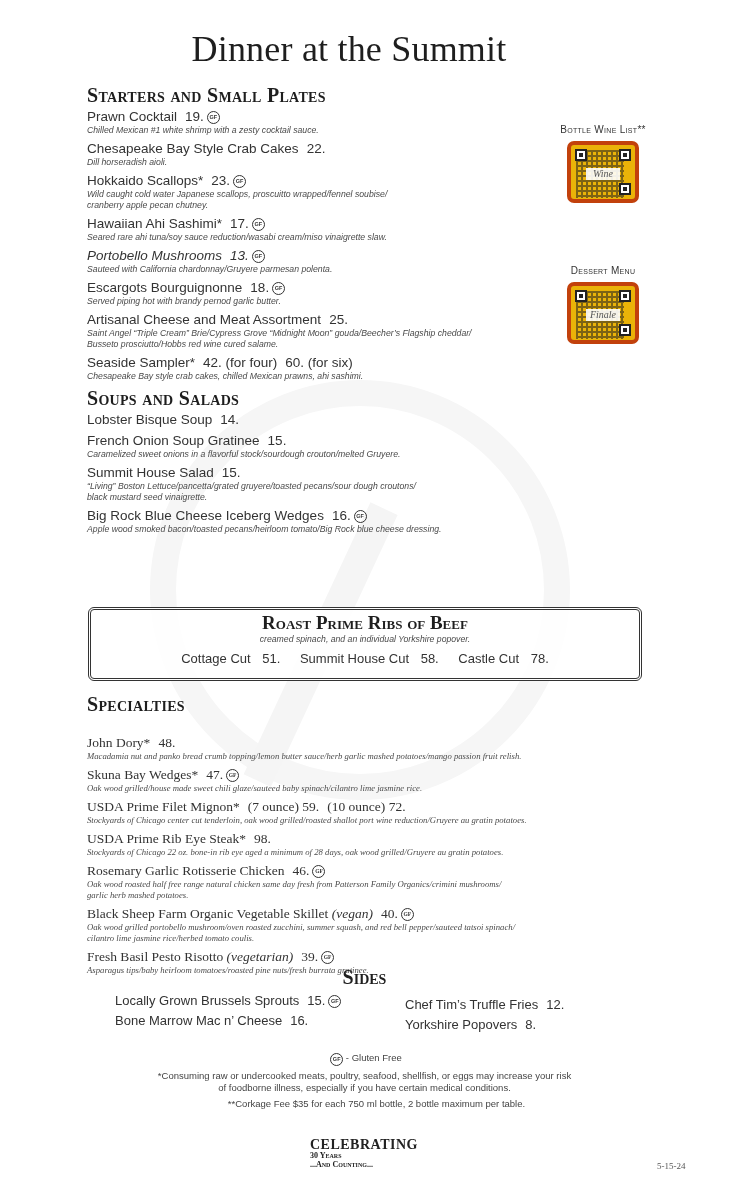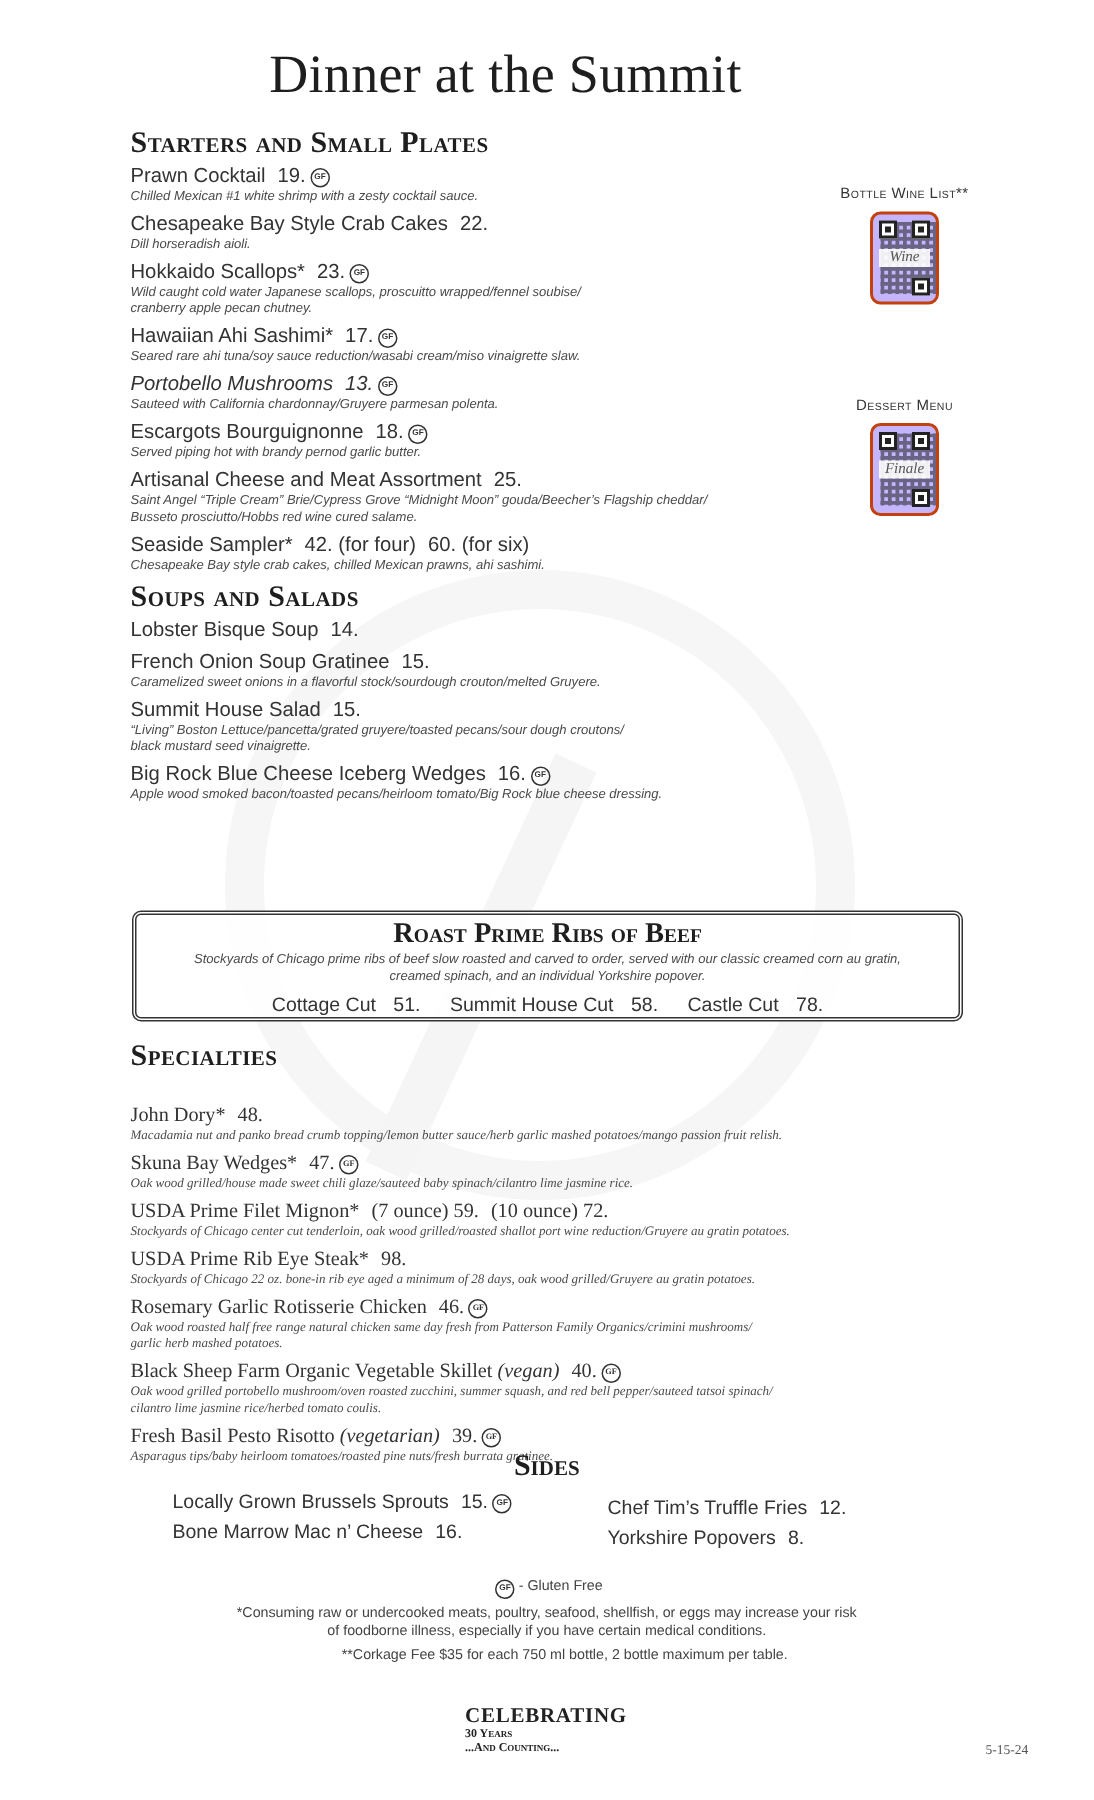--- a/index.html
+++ b/index.html
@@ -1,31 +1,31 @@
 <!DOCTYPE html>
 <html><head>
   <meta charset="utf-8">
   <style>
     html, body { margin: 0; padding: 0; background: #ffffff; }
     body { width: 729px; height: 1200px; position: relative; overflow: hidden; color: #2a2a2a; font-family: "Liberation Sans", sans-serif; }
     .watermark { position: absolute; left: 150px; top: 380px; width: 420px; height: 420px; border-radius: 50%; border: 26px solid #f6f6f6; box-sizing: border-box; z-index: 0; }
     .watermark2 { position: absolute; left: 300px; top: 520px; width: 120px; height: 300px; border-left: 30px solid #f5f5f5; transform: rotate(25deg); z-index: 0; }
     .page { position: relative; z-index: 1; }
-    .title { position: absolute; left: 0; top: 28px; width: 674px; text-align: center; font-family: "Liberation Serif", serif; font-size: 36px; color: #1e1e1e; letter-spacing: 0.2px; }
+    .title { position: absolute; left: 12px; top: 28px; width: 674px; text-align: center; font-family: "Liberation Serif", serif; font-size: 36px; color: #1e1e1e; letter-spacing: 0.2px; }
     .sec-title { position: absolute; font-family: "Liberation Serif", serif; font-weight: bold; font-size: 20px; font-variant: small-caps; color: #1e1e1e; letter-spacing: 0.3px; }
     .items { position: absolute; left: 87px; }
     .item { margin-bottom: 4px; }
     .item-name { font-size: 13.5px; color: #333; line-height: 17px; white-space: nowrap; }
     .item-name .price { margin-left: 8px; }
     .item-name .it { font-style: italic; }
     .item-desc { font-size: 8.7px; font-style: italic; color: #4a4a4a; line-height: 11px; }
     .gf { display: inline-block; width: 11px; height: 11px; border: 1.2px solid #333; border-radius: 50%; font-size: 5.5px; font-weight: bold; line-height: 11px; text-align: center; vertical-align: 2px; margin-left: 3px; color: #333; font-style: normal; }
     .qr-block { position: absolute; text-align: center; }
     .qr-label { font-size: 10px; font-variant: small-caps; color: #333; letter-spacing: 0.3px; white-space: nowrap; }
-    .qr { width: 46px; height: 62px; border: 2px solid #c2410c; border-radius: 7px; margin: 6px auto 0; position: relative; background: #c4b5fd; box-sizing: border-box; overflow: hidden; }
+    .qr { width: 72px; height: 62px; border: 4px solid #c2410c; border-radius: 7px; margin: 6px auto 0; position: relative; background: #eab308; box-sizing: border-box; overflow: hidden; }
     .qr .pattern { position: absolute; left: 5px; top: 5px; width: 48px; height: 48px;
       background-image:
         linear-gradient(90deg, #222 50%, transparent 50%),
         linear-gradient(#222 50%, transparent 50%);
       background-size: 5px 7px, 7px 5px; opacity: 0.55; }
     .qr .finder { position: absolute; width: 12px; height: 12px; border: 2px solid #222; background: #fff; box-sizing: border-box; }
     .qr .finder::after { content: ""; position: absolute; left: 2px; top: 2px; width: 4px; height: 4px; background: #222; }
     .qr .word { position: absolute; left: 0; right: 0; top: 23px; font-family: "Liberation Serif", serif; font-style: italic; font-size: 10px; color: #555; background: rgba(255,255,255,0.9); width: 34px; margin: 0 auto; line-height: 12px; }
     .prime-box { position: absolute; left: 88px; top: 607px; width: 554px; height: 74px; border: 3px double #333; border-radius: 6px; box-sizing: border-box; text-align: center; background: rgba(255,255,255,0.85); }
     .prime-title { font-family: "Liberation Serif", serif; font-weight: bold; font-size: 19px; font-variant: small-caps; margin-top: 2px; color: #1e1e1e; }
@@ -128,21 +128,20 @@
       <div class="item-desc">black mustard seed vinaigrette.</div>
     </div>
     <div class="item">
       <div class="item-name"><span>Big Rock Blue Cheese Iceberg Wedges</span><span class="price">16.</span><span class="gf">GF</span></div>
       <div class="item-desc">Apple wood smoked bacon/toasted pecans/heirloom tomato/Big Rock blue cheese dressing.</div>
     </div>
   </div>
 
   <div class="prime-box">
     <div class="prime-title">Roast Prime Ribs of Beef</div>
-    <div class="prime-desc">Stockyards of Chicago prime ribs of beef slow roasted and carved to order, served with our classic creamed corn au gratin,</div>
     <div class="prime-desc">creamed spinach, and an individual Yorkshire popover.</div>
     <div class="prime-cuts">
       <span><span>Cottage Cut</span> <span>51.</span></span>
       <span><span>Summit House Cut</span> <span>58.</span></span>
       <span><span>Castle Cut</span> <span>78.</span></span>
     </div>
   </div>
 
   <div class="sec-title" style="left:87px; top:693px;">Specialties</div>
   <div class="items" style="top:734px;font-family:Liberation Serif, serif;">

